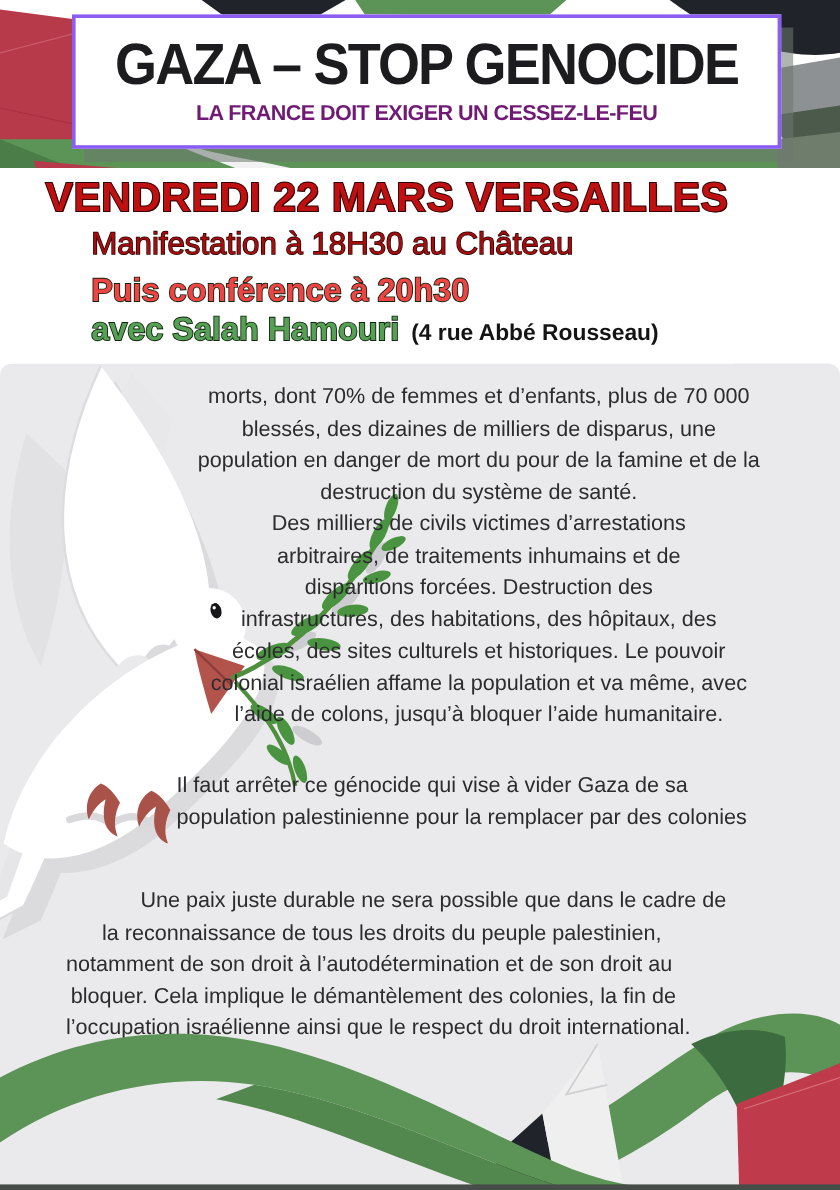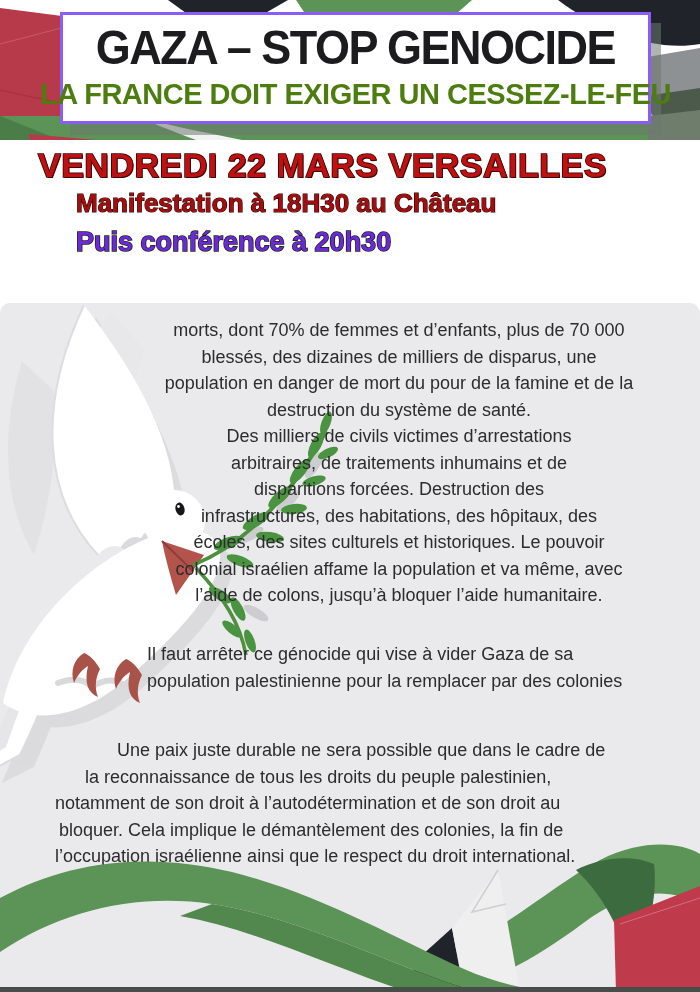--- a/index.html
+++ b/index.html
@@ -15,40 +15,40 @@
     background:#fff; border:3px solid #8b5cf6;
     box-shadow:10px 11px 0 rgba(110,120,112,.55);
     display:flex; flex-direction:column; align-items:center; justify-content:center;
     z-index:5; text-align:center;
   }
   .headline-title{
     font-size:45px; font-weight:bold; letter-spacing:-1.5px; color:#1c1c1e;
     line-height:1.02; transform:scaleY(1.08); white-space:nowrap;
   }
   .headline-sub{
-    font-size:29px; font-weight:bold; letter-spacing:-0.5px; color:#4d7c0f;
+    font-size:18px; font-weight:bold; letter-spacing:-0.5px; color:#701a75;
     margin-top:7px; white-space:nowrap;
   }
   
   .event{position:absolute; left:0; top:140px; width:612px; height:163px; background:#fff; z-index:2;}
   .date-line{
     position:absolute; left:38px; top:6px;
     font-size:34px; font-weight:bold; letter-spacing:.5px; white-space:nowrap;
     color:#bf1111; -webkit-text-stroke:1.6px #2e0202; paint-order:stroke fill;
     text-shadow:1px 1px 0 #3a0505;
   }
   .demo-line{
     position:absolute; left:76px; top:48px;
-    font-size:26px; font-weight:bold; white-space:nowrap;
+    font-size:26px; font-weight:normal; white-space:nowrap;
     color:#a30d0d; -webkit-text-stroke:1.2px #230202; paint-order:stroke fill;
   }
   .conf-line{
     position:absolute; left:76px; top:87px;
     font-size:27px; font-weight:bold; white-space:nowrap;
-    color:#6d28d9; -webkit-text-stroke:1.5px #13230f; paint-order:stroke fill;
+    color:#ef4444; -webkit-text-stroke:1.5px #13230f; paint-order:stroke fill;
   }
   .speaker-row{position:absolute; left:76px; top:119px; display:flex; align-items:baseline; white-space:nowrap;}
   .speaker-line{
     font-size:27px; font-weight:bold;
     color:#55a055; -webkit-text-stroke:1.5px #13230f; paint-order:stroke fill;
   }
   .address{ font-size:19px; font-weight:bold; color:#141414; margin-left:10px; }
   
   .panel{
     position:absolute; left:0; top:303px; width:700px; height:689px;
@@ -97,20 +97,24 @@
 
   <div class="headline-box">
     <div class="headline-title">GAZA – STOP GENOCIDE</div>
     <div class="headline-sub">LA FRANCE DOIT EXIGER UN CESSEZ-LE-FEU</div>
   </div>
 
   <div class="event">
     <div class="date-line">VENDREDI 22 MARS VERSAILLES</div>
     <div class="demo-line">Manifestation à 18H30 au Château</div>
     <div class="conf-line">Puis conférence à 20h30</div>
+    <div class="speaker-row">
+      <span class="speaker-line">avec Salah Hamouri</span>
+      <span class="address">(4 rue Abbé Rousseau)</span>
+    </div>
   </div>
 
   <div class="panel">
 
     <svg class="dove" viewBox="0 0 360 570">
 
       <g fill="#d9d9dc" opacity="0.85" transform="translate(12,12)">
         <path d="M150,250 C70,212 42,120 96,2 C132,62 172,122 186,192 C191,217 181,240 150,250 Z"></path>
         <path d="M15,400 C30,330 90,265 160,235 C200,218 236,228 232,256 C228,292 185,335 140,375 C100,410 50,425 15,400 Z"></path>
         <path d="M62,348 C36,392 16,432 2,468 L34,452 C48,420 60,390 70,362 Z"></path>

